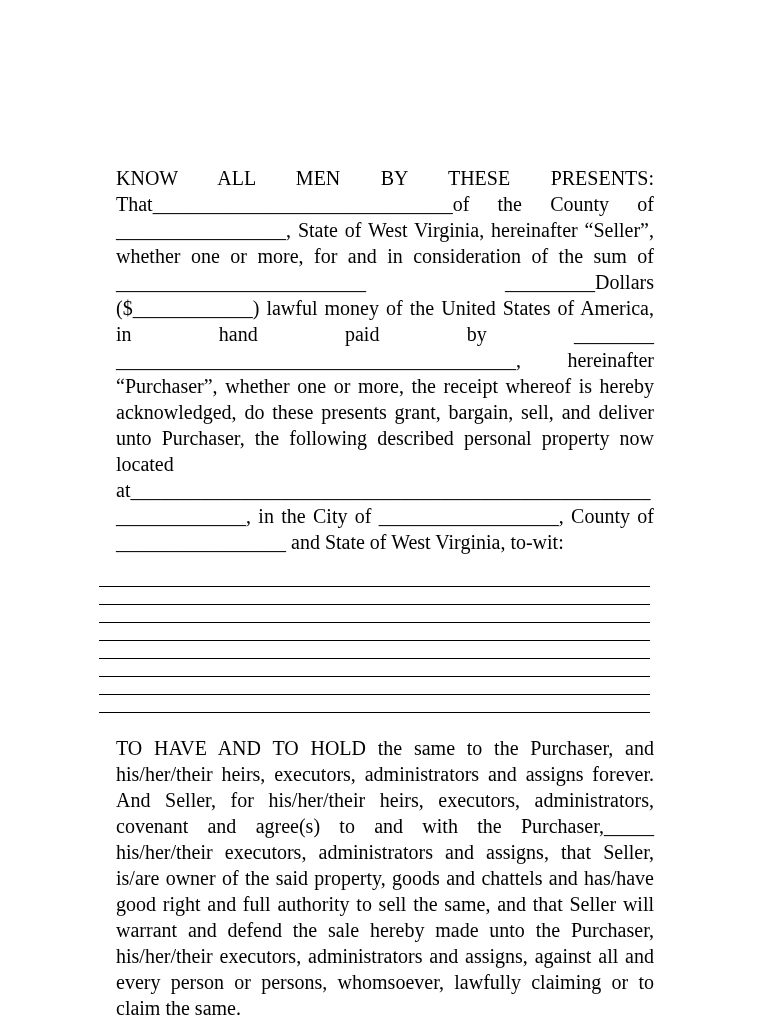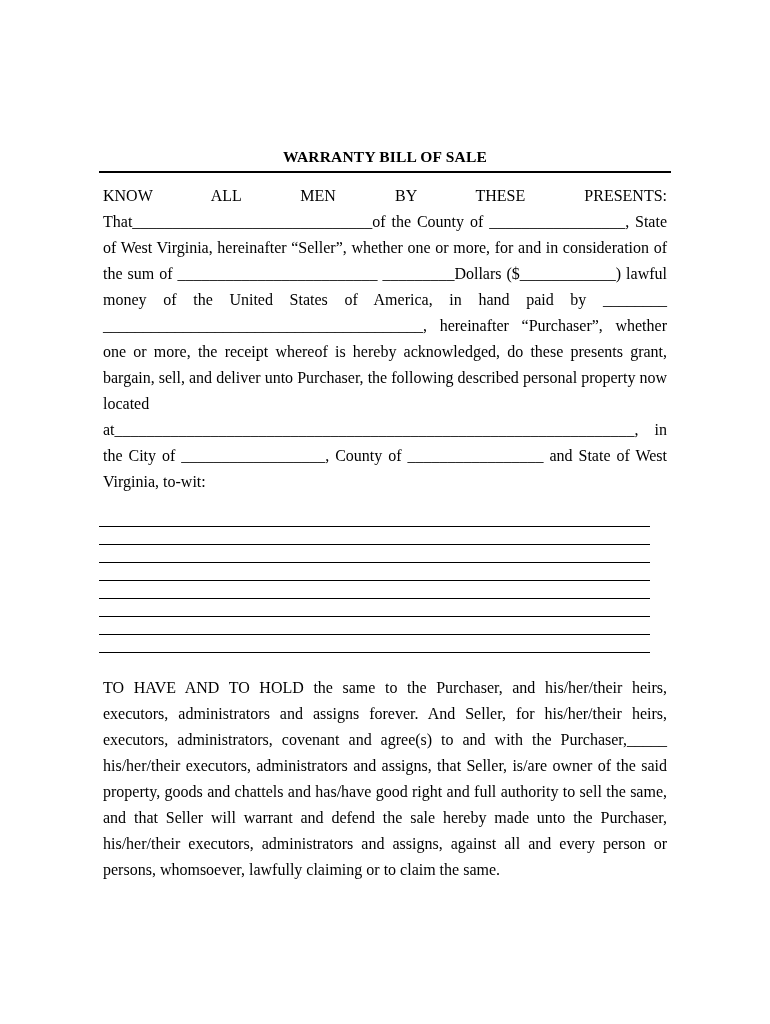--- a/index.html
+++ b/index.html
@@ -29,22 +29,22 @@
     margin: 0 0 10px 0;
   }
   .doc-title {
     margin: 0;
     font-size: 15.5px;
     font-weight: bold;
     text-align: center;
     letter-spacing: 0.2px;
   }
   .para {
-    margin: 4px;
-    font-size: 16px;
+    margin: 17px;
+    font-size: 20px;
     line-height: 26px;
     text-align: justify;
     overflow-wrap: break-word;
   }
   .para-presents {
     margin-bottom: 14px;
   }
   .blank-lines {
     margin: 6px 0 22px 0;
   }
@@ -59,23 +59,20 @@
   .para-witness {
     margin-top: 0;
   }
 </style>
 </head>
 <body>
 
 <div class="page">
   <div class="content">
 
-    <header class="doc-header">
-      <h1 class="doc-title">WARRANTY BILL OF SALE</h1>
-    </header>
 
     <p class="para para-presents">KNOW ALL MEN BY THESE PRESENTS:  That______________________________of the County of _________________, State of West Virginia, hereinafter “Seller”, whether one or more, for and in consideration of the sum of _________________________ _________Dollars ($____________) lawful money of the United States of America, in hand paid by ________ ________________________________________, hereinafter “Purchaser”, whether one or more, the receipt whereof is hereby acknowledged, do these presents grant, bargain, sell, and deliver unto Purchaser, the following described personal property now located at_________________________________________________________________, in the City of __________________, County of _________________ and State of West Virginia, to-wit:</p>
 
     <div class="blank-lines" id="blank-lines">
         <div class="blank-line"></div>
         <div class="blank-line"></div>
         <div class="blank-line"></div>
         <div class="blank-line"></div>
         <div class="blank-line"></div>
         <div class="blank-line"></div>

